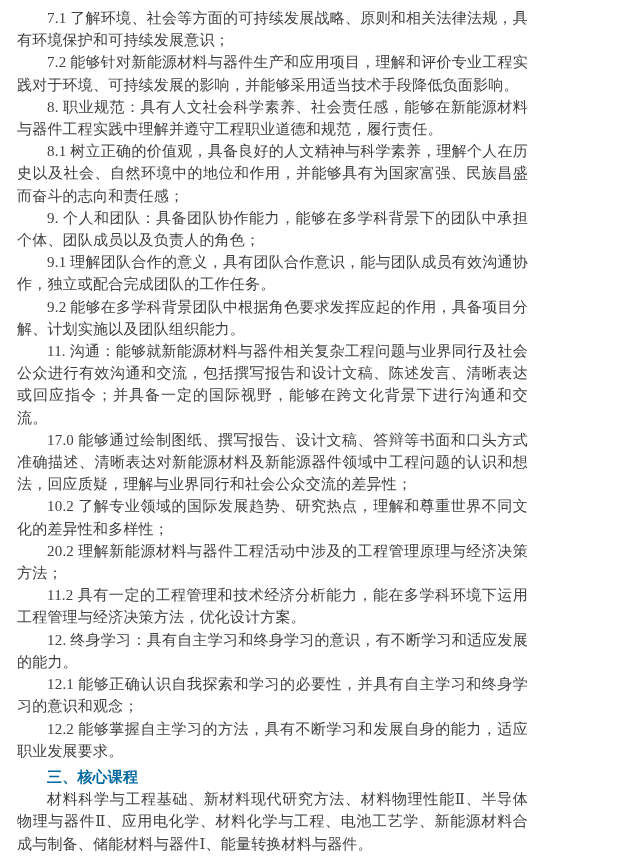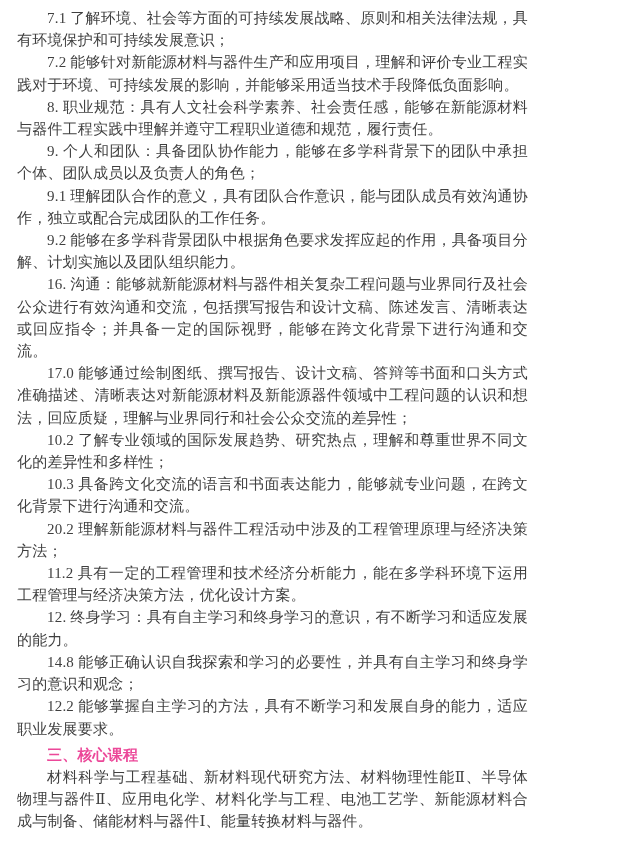--- a/index.html
+++ b/index.html
@@ -26,41 +26,41 @@
     font-size: 15px;
     line-height: 22.2px;
     color: #3f3f3f;
     text-indent: 2em;
     text-align: justify;
     letter-spacing: 0.2px;
   }
   .doc-body p.heading {
     font-family: "Liberation Sans", "DejaVu Sans", sans-serif;
     font-weight: bold;
-    color: #ec4899;
+    color: #0369a1;
     margin-top: 4px;
     text-align: left;
   }
 </style>
 </head>
 <body>
 
 <div class="page">
   <div class="doc-body" id="doc-body">
       <p>7.1 了解环境、社会等方面的可持续发展战略、原则和相关法律法规，具有环境保护和可持续发展意识；</p>
       <p>7.2 能够针对新能源材料与器件生产和应用项目，理解和评价专业工程实践对于环境、可持续发展的影响，并能够采用适当技术手段降低负面影响。</p>
       <p>8. 职业规范：具有人文社会科学素养、社会责任感，能够在新能源材料与器件工程实践中理解并遵守工程职业道德和规范，履行责任。</p>
+      <p>8.1 树立正确的价值观，具备良好的人文精神与科学素养，理解个人在历史以及社会、自然环境中的地位和作用，并能够具有为国家富强、民族昌盛而奋斗的志向和责任感；</p>
       <p>9. 个人和团队：具备团队协作能力，能够在多学科背景下的团队中承担个体、团队成员以及负责人的角色；</p>
       <p>9.1 理解团队合作的意义，具有团队合作意识，能与团队成员有效沟通协作，独立或配合完成团队的工作任务。</p>
       <p>9.2 能够在多学科背景团队中根据角色要求发挥应起的作用，具备项目分解、计划实施以及团队组织能力。</p>
-      <p>16. 沟通：能够就新能源材料与器件相关复杂工程问题与业界同行及社会公众进行有效沟通和交流，包括撰写报告和设计文稿、陈述发言、清晰表达或回应指令；并具备一定的国际视野，能够在跨文化背景下进行沟通和交流。</p>
+      <p>11. 沟通：能够就新能源材料与器件相关复杂工程问题与业界同行及社会公众进行有效沟通和交流，包括撰写报告和设计文稿、陈述发言、清晰表达或回应指令；并具备一定的国际视野，能够在跨文化背景下进行沟通和交流。</p>
       <p>17.0 能够通过绘制图纸、撰写报告、设计文稿、答辩等书面和口头方式准确描述、清晰表达对新能源材料及新能源器件领域中工程问题的认识和想法，回应质疑，理解与业界同行和社会公众交流的差异性；</p>
       <p>10.2 了解专业领域的国际发展趋势、研究热点，理解和尊重世界不同文化的差异性和多样性；</p>
-      <p>10.3 具备跨文化交流的语言和书面表达能力，能够就专业问题，在跨文化背景下进行沟通和交流。</p>
       <p>20.2 理解新能源材料与器件工程活动中涉及的工程管理原理与经济决策方法；</p>
       <p>11.2 具有一定的工程管理和技术经济分析能力，能在多学科环境下运用工程管理与经济决策方法，优化设计方案。</p>
       <p>12. 终身学习：具有自主学习和终身学习的意识，有不断学习和适应发展的能力。</p>
-      <p>14.8 能够正确认识自我探索和学习的必要性，并具有自主学习和终身学习的意识和观念；</p>
+      <p>12.1 能够正确认识自我探索和学习的必要性，并具有自主学习和终身学习的意识和观念；</p>
       <p>12.2 能够掌握自主学习的方法，具有不断学习和发展自身的能力，适应职业发展要求。</p>
       <p class="heading">三、核心课程</p>
       <p>材料科学与工程基础、新材料现代研究方法、材料物理性能Ⅱ、半导体物理与器件Ⅱ、应用电化学、材料化学与工程、电池工艺学、新能源材料合成与制备、储能材料与器件Ⅰ、能量转换材料与器件。</p>
     </div>
 </div>
 
 </body></html>

